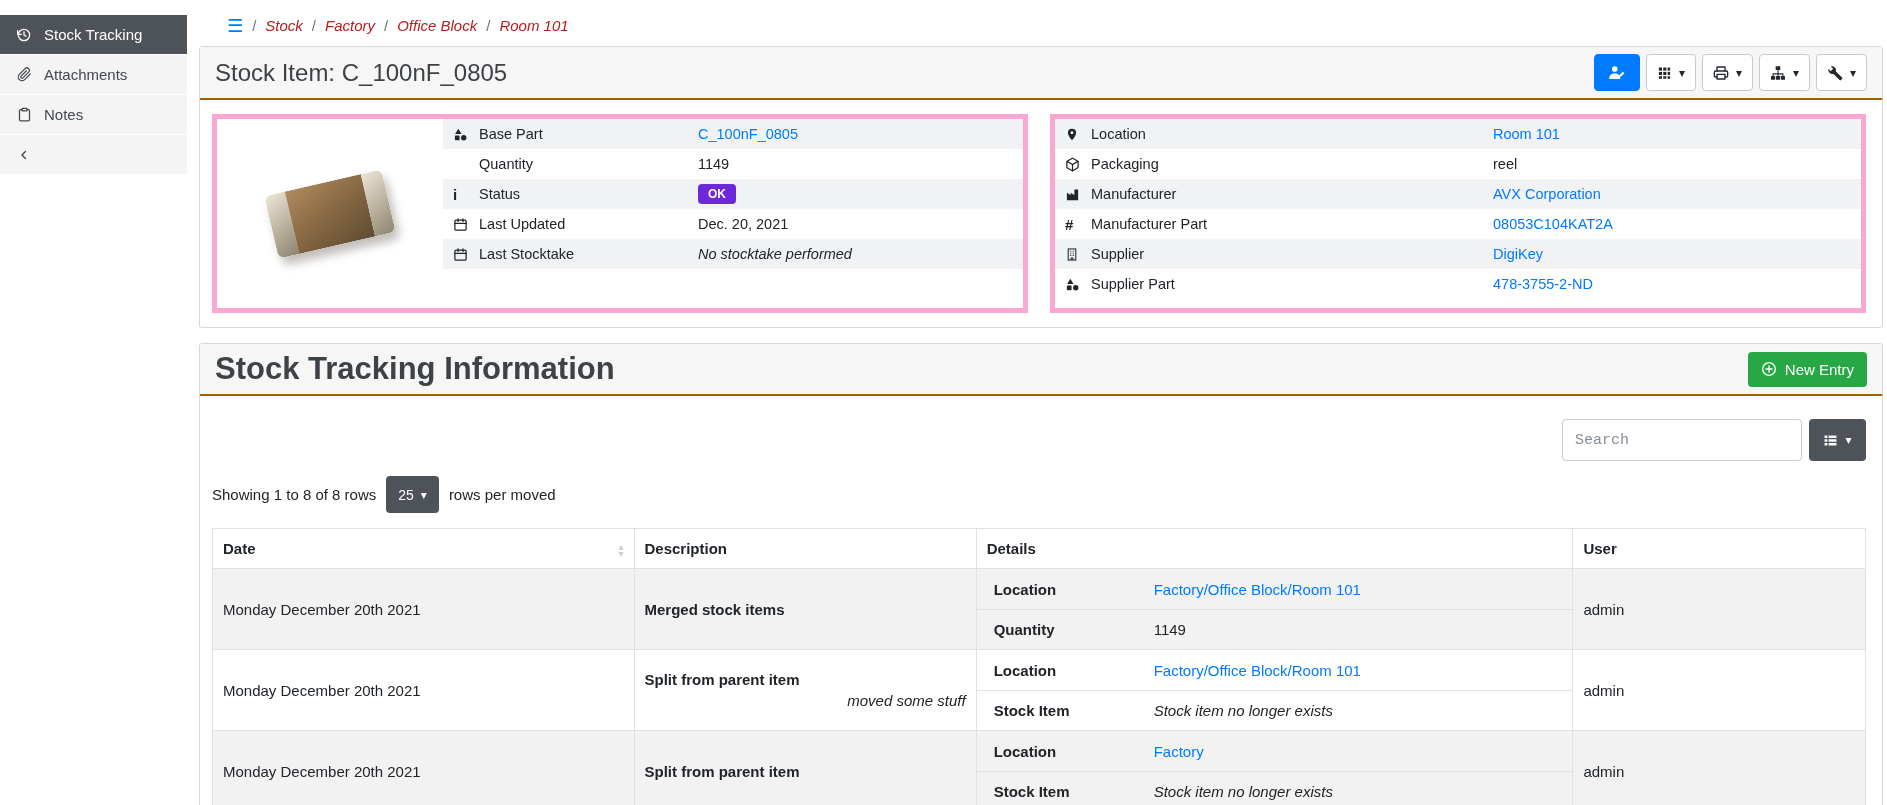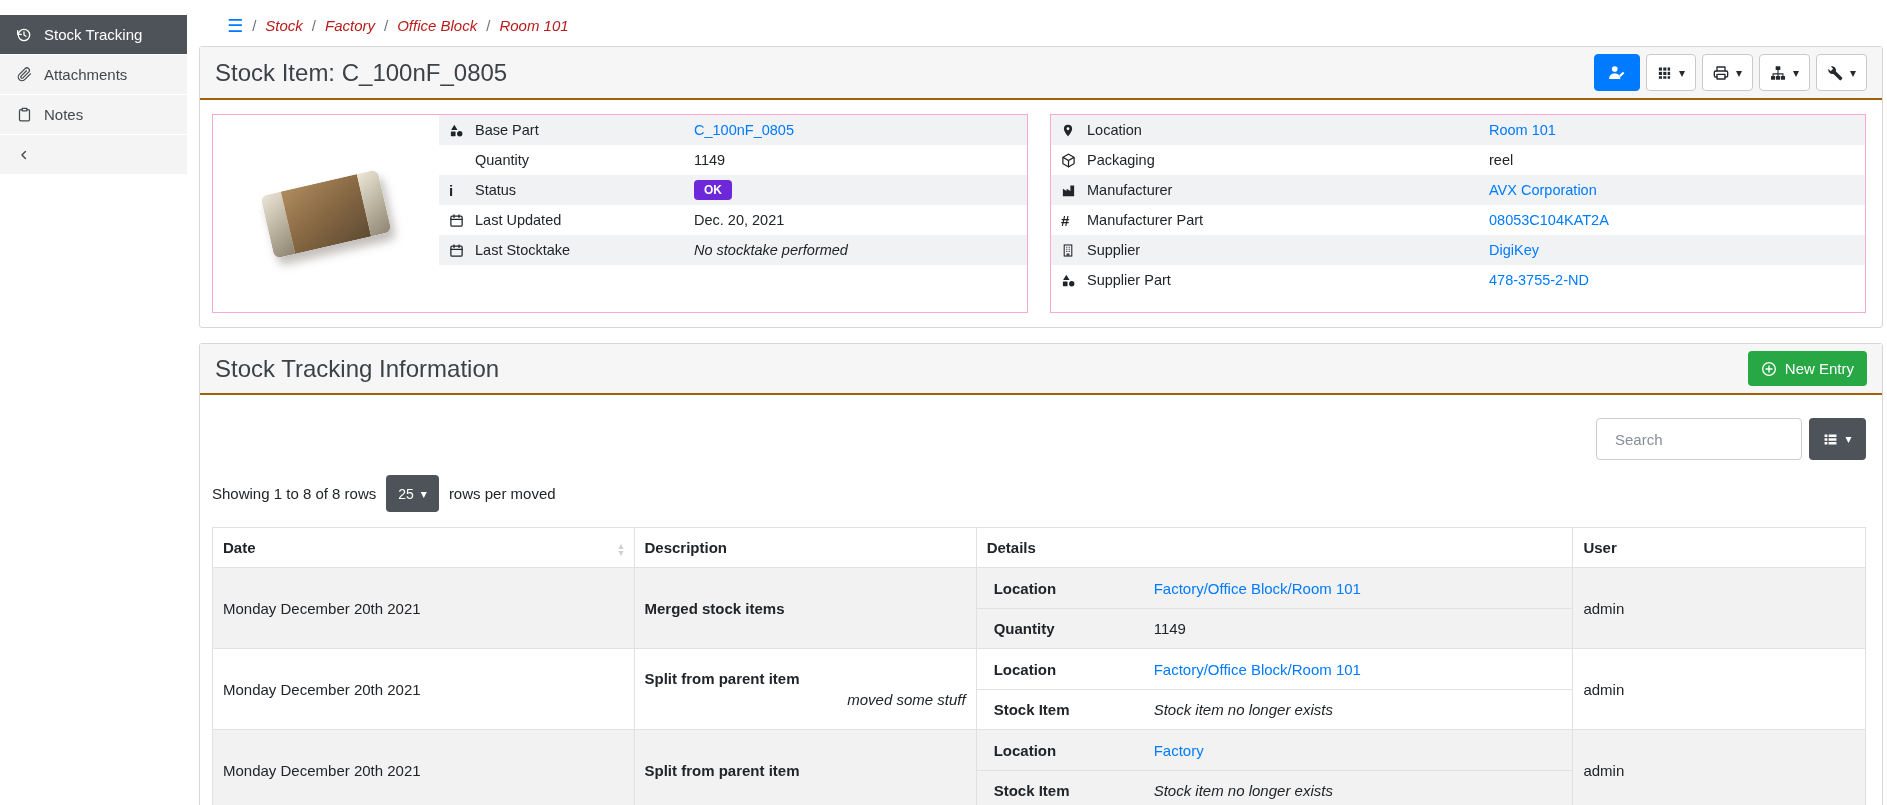--- a/index.html
+++ b/index.html
@@ -21,32 +21,32 @@
   .breadcrumb { display:flex; align-items:center; gap:9px; padding-left:28px; height:27px;
     margin-bottom:7px; }
   .menu-glyph { color:#007bff; font-size:18px; cursor:pointer; line-height:1; }
   .sep { color:#6c757d; }
   .crumb { color:#b91c1c; cursor:pointer;font-style:italic; }
 
   .panel { border:1px solid #d7d7d7; border-radius:3px; background:#fff; }
   .panel-header { display:flex; align-items:center; justify-content:space-between;
     background:#f6f6f6; border-bottom:2px solid #a16207; padding:7px 15px; min-height:51px; }
   .page-title { font-size:24px; font-weight:500; color:#3d4246; }
-  .panel-title { font-size:24px; font-weight:400; color:#3d4246; }
+  .panel-title { font-size:31px; font-weight:700; color:#3d4246; }
 
   .toolbar { display:flex; gap:6px; }
   .tbtn { height:37px; min-width:46px; padding:0 10px; display:inline-flex; align-items:center;
     justify-content:center; gap:7px; background:#fff; border:1px solid #c9c9c9; border-radius:4px;
     color:#24292e; cursor:pointer; }
   .tbtn.primary { background:#007bff; border-color:#007bff; color:#fff; }
   .caret { font-size:12px; line-height:1; }
 
   
   .details-wrap { display:flex; gap:22px; padding:14px 16px 14px 12px; }
-  .dcard { flex:1; border:1px solid #f9a8d4; background:#fff; }
+  .dcard { flex:1; border:5px solid #f9a8d4; background:#fff; }
   .dcard.left { display:flex; min-height:199px; }
   .thumb { width:226px; display:flex; align-items:center; justify-content:center; cursor:pointer; }
   .cap { width:120px; height:64px; display:flex; border-radius:7px; overflow:hidden;
     transform:rotate(-13deg); box-shadow:3px 8px 10px rgba(80,70,60,.35); }
   .cap-end { width:21px; background:linear-gradient(150deg,#ece6d8 0%,#b4ab97 60%,#8d8472 100%); }
   .cap-body { flex:1; background:linear-gradient(150deg,#b08b5e 0%,#8a6b45 45%,#5f4b33 100%); }
 
   .dtable { align-self:flex-start; width:100%; font-size:14.5px; }
   .dcard.left .dtable { width:calc(100% - 226px); }
   .drow { display:flex; align-items:center; height:30px; padding:0 10px; }
@@ -60,22 +60,22 @@
   .ital { font-style:italic; }
   .badge-ok { display:inline-block; background:#6d28d9; color:#fff; font-size:12px; font-weight:700;
     padding:3px 10px; border-radius:4px; line-height:1.2; }
 
   
   .panel2 { margin-top:15px; }
   .btn-new { display:inline-flex; align-items:center; gap:8px; background:#28a745; color:#fff;
     border:none; border-radius:4px; height:35px; padding:0 13px; font-size:15px; cursor:pointer; }
   .panel2-body { padding:14px 16px 0 12px; }
   .controls-row { display:flex; justify-content:flex-end; gap:7px; margin:9px 0 15px; }
-  .search-input { width:206px; height:42px; border:1px solid #ccc; border-radius:4px;
-    padding:0 18px; font-size:15px; color:#495057; outline:none; }
+  .search-input { width:240px; height:42px; border:1px solid #ccc; border-radius:4px;
+    padding:0 12px; font-size:15px; color:#495057; outline:none;font-family:Liberation Mono, monospace; }
   .search-input::placeholder { color:#868e96; }
   .btn-dark { display:inline-flex; align-items:center; justify-content:center; gap:7px;
     background:#4d5358; color:#fff; border:none; border-radius:4px; cursor:pointer; }
   .btn-cols { width:57px; height:42px; }
   .showing-row { display:flex; align-items:center; gap:10px; margin-bottom:15px; }
   .btn-pagesize { height:37px; padding:0 12px; font-size:14px; }
 
   .track-table { width:100%; border-collapse:collapse; font-size:15px; }
   .track-table th, .track-table td { border:1px solid #dee2e6; }
   .track-table th { text-align:left; font-weight:700; padding:11px 10px; background:#fff; }

